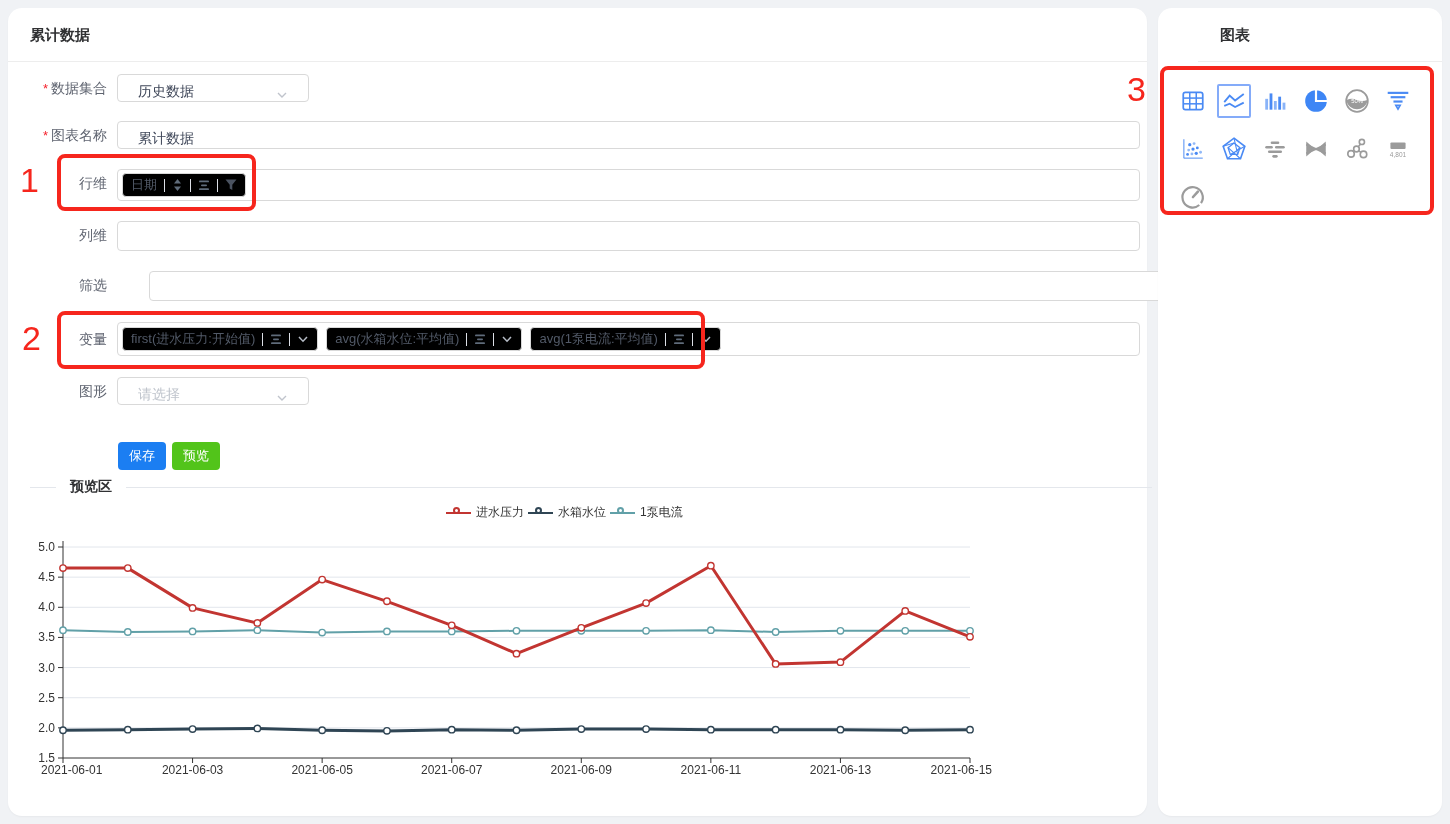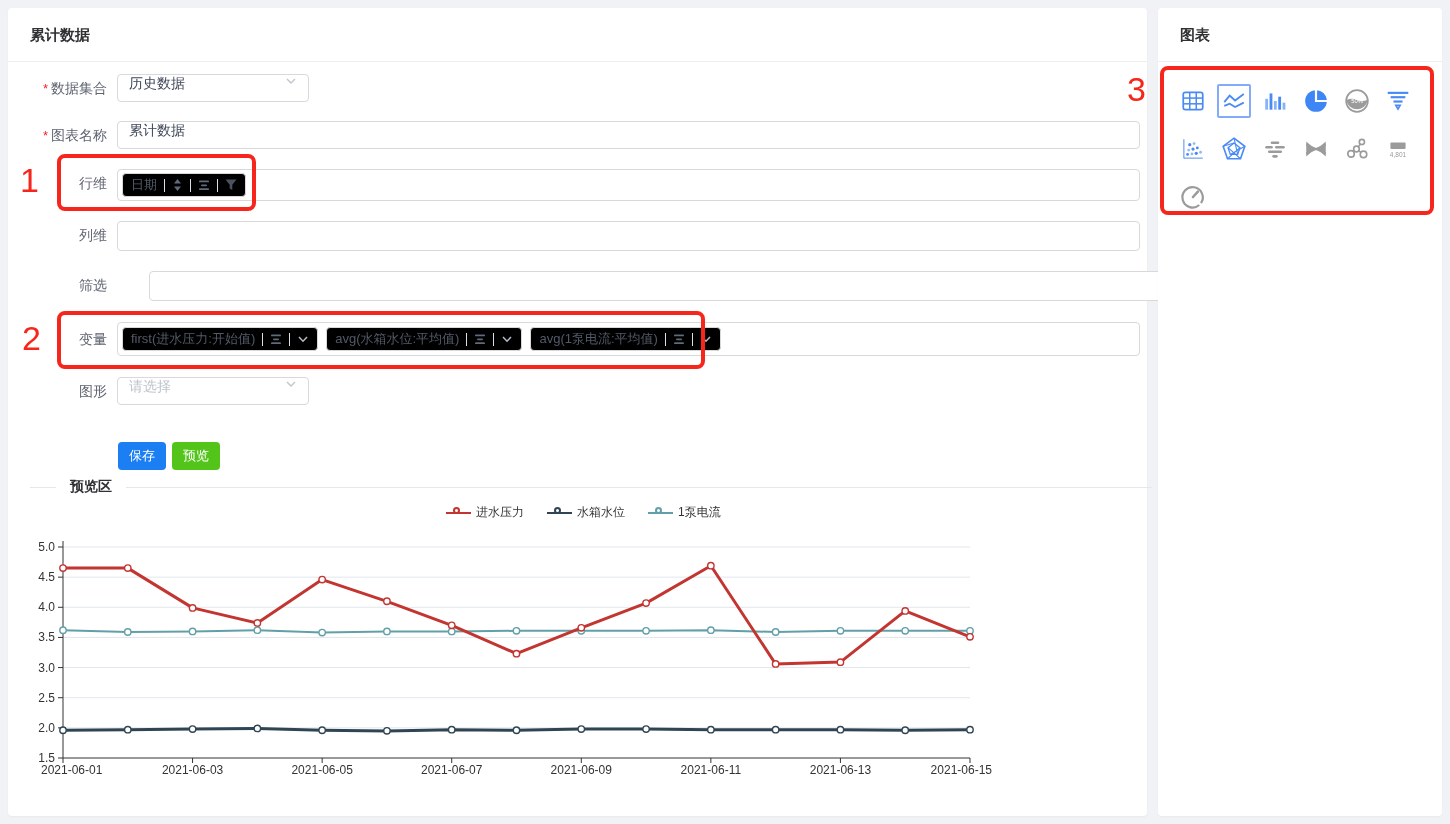--- a/index.html
+++ b/index.html
@@ -1,33 +1,33 @@
 <!DOCTYPE html>
 <html><head>
 <meta charset="utf-8">
 <style>
   * { margin:0; padding:0; box-sizing:border-box; }
   html,body { width:1450px; height:824px; font-family:"Liberation Sans","DejaVu Sans",sans-serif; }
   body { background:#f0f2f5; position:relative; overflow:hidden; }
 
-  .card { position:absolute; background:#fff; border-radius:4px; box-shadow:0 1px 2px rgba(0,0,0,.04); }
+  .card { position:absolute; background:#fff; border-radius:14px; box-shadow:0 1px 2px rgba(0,0,0,.04); }
   .main-card { left:8px; top:8px; width:1139px; height:808px; }
-  .right-card { left:1158px; top:8px; width:284px; height:808px; }
+  .right-card { left:1158px; top:8px; width:284px; height:808px;padding-left:40px; }
 
   .card-header { height:54px; line-height:54px; padding-left:22px; font-size:15px; font-weight:600;
                  color:#303133; border-bottom:1px solid #ededed; }
 
   
   .form-row { position:absolute; left:0; display:flex; align-items:flex-start; }
   .form-label { width:99px; text-align:right; font-size:14px; color:#5f6470; line-height:28px; flex:none; }
   .req { color:#f5222d; margin-right:3px; font-size:13px; }
   .field-gap { width:10px; flex:none; }
 
   .input-box { height:28px; border:1px solid #d9d9d9; border-radius:4px; background:#fff;
-               font-size:14px; color:#40485a; display:flex; align-items:flex-start; padding:0 11px; }
+               font-size:14px; color:#40485a; display:flex; align-items:flex-end; padding:0 20px; }
   .select-box { width:192px; justify-content:space-between; }
   .placeholder { color:#bfc4cc; }
   .chev { width:12px; height:12px; flex:none; }
   .wide { width:1023px; }
   .tag-host { padding:0 4px; align-items:center; }
 
   .tag { display:inline-flex; align-items:center; border:1px solid #d9d9d9; border-radius:4px;
          background:#000000; height:24px; padding:0 8px; font-size:13px; color:#525a68; margin-right:8px; }
   .tag .sep { width:1px; height:13px; background:#dcdfe6; margin:0 7px; }
   .tag svg { display:block; }
@@ -35,21 +35,21 @@
   .btn { position:absolute; height:28px; border:none; border-radius:4px; color:#fff; font-size:13px;
          padding:0 11px; cursor:pointer; font-family:inherit;margin-top:17px; }
 
   
   .section-divider { position:absolute; left:22px; width:1122px; display:flex; align-items:center; }
   .section-divider .seg-l { width:26px; height:1px; background:#e4e7ec; }
   .section-divider .seg-r { flex:1; height:1px; background:#e4e7ec; }
   .section-divider .txt { font-size:14px; font-weight:600; color:#303133; margin:0 14px; }
 
   
-  .legend { position:absolute; display:flex; gap:23px; align-items:center; }
+  .legend { position:absolute; display:flex; gap:4px; align-items:center; }
   .legend-item { display:flex; align-items:center; gap:5px; cursor:pointer; }
   .legend-marker { position:relative; width:25px; height:2px; }
   .legend-marker i { position:absolute; left:7px; top:-5px; width:7px; height:7px; border-radius:50%;
                      background:#fff; border:2px solid; }
   .legend-label { font-size:12px; color:#333; }
 
   
   .icon-grid { position:absolute; left:14px; top:76px; width:246px; display:grid;
                grid-template-columns:repeat(6,1fr); row-gap:14px; justify-items:center; }
   .icon-cell { width:34px; height:34px; display:flex; align-items:center; justify-content:center; cursor:pointer; }

